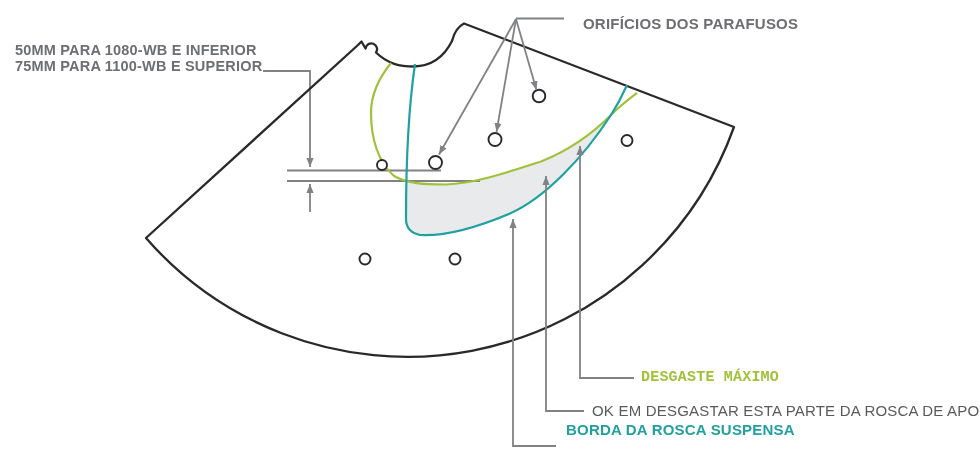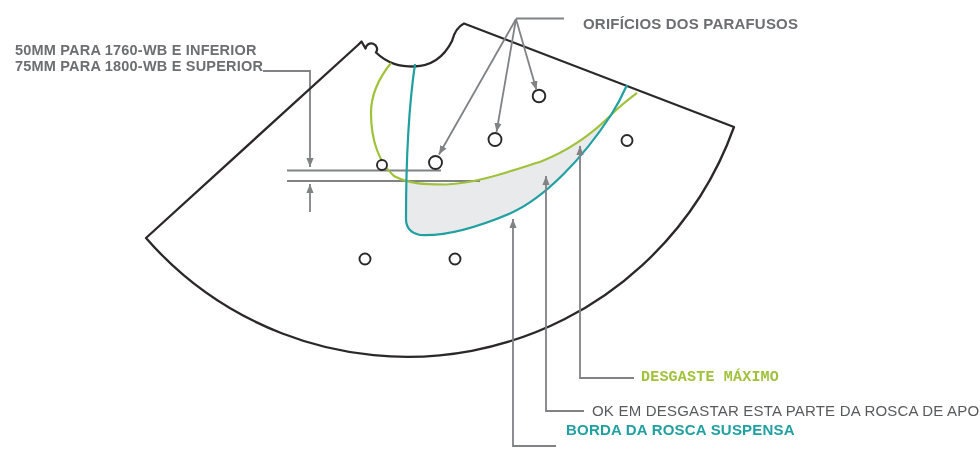--- a/index.html
+++ b/index.html
@@ -107,22 +107,22 @@
     </g>
 
     <g>
       <path class="gray-line" d="M634,378 H580 V146" marker-end="url(#arrowhead)"></path>
       <path class="gray-line" d="M584,411 H546 V176" marker-end="url(#arrowhead)"></path>
       <path class="gray-line" d="M556,446 H513 V219" marker-end="url(#arrowhead)"></path>
     </g>
   </svg>
 
   <div class="lbl two-line" style="left:15px;top:42px;">
-    <div>50MM PARA 1760-WB E INFERIOR</div>
-    <div>75MM PARA 1800-WB E SUPERIOR</div>
+    <div>50MM PARA 1080-WB E INFERIOR</div>
+    <div>75MM PARA 1100-WB E SUPERIOR</div>
   </div>
 
   <div class="lbl" style="left:567px;top:16px;margin-left:16px;">ORIFÍCIOS DOS PARAFUSOS</div>
 
   <div class="lbl green" style="left:641px;top:370px;font-family:Liberation Mono, monospace;">DESGASTE MÁXIMO</div>
 
   <div class="lbl regular" style="left:592px;top:403px;">OK EM DESGASTAR ESTA PARTE DA ROSCA DE APOIO</div>
 
   <div class="lbl teal" style="left:566px;top:422px;">BORDA DA ROSCA SUSPENSA</div>
 

